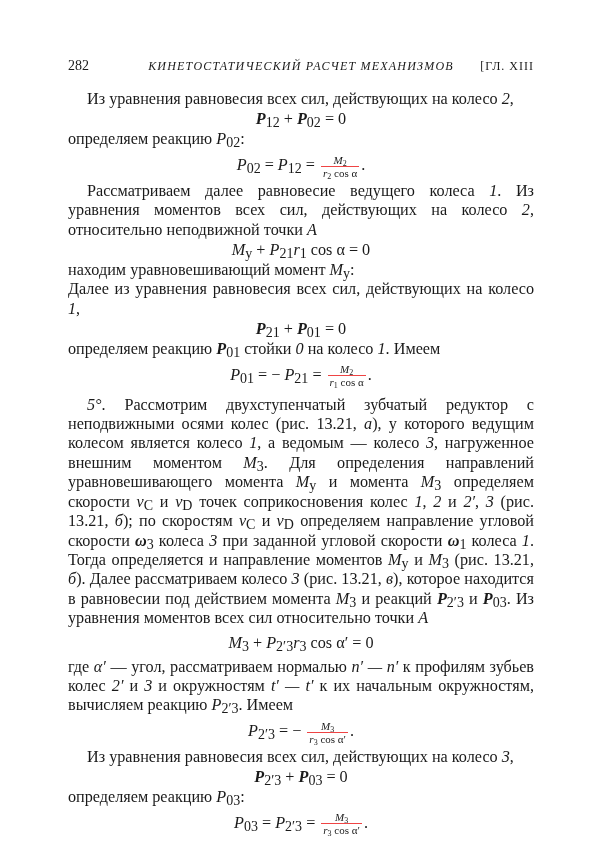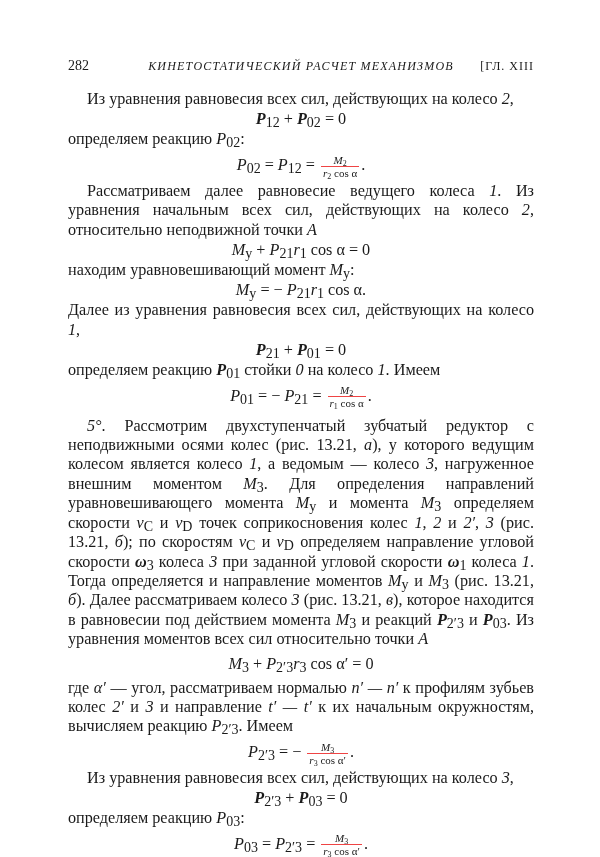--- a/index.html
+++ b/index.html
@@ -39,41 +39,40 @@
   <div class="body">
 
     <p class="p ind"><span>Из уравнения равновесия всех сил, действующих на колесо </span><i>2</i><span>,</span></p>
 
     <p class="eq"><b class="v">P</b><sub>12</sub><span> + </span><b class="v">P</b><sub>02</sub><span> = 0</span></p>
 
     <p class="p"><span>определяем реакцию </span><i>P</i><sub>02</sub><span>:</span></p>
 
     <p class="eq frac-eq"><i>P</i><sub>02</sub><span> = </span><i>P</i><sub>12</sub><span> = </span><span class="frac"><span class="num"><i>M</i><sub>2</sub></span><span class="den"><i>r</i><sub>2</sub><span> cos α</span></span></span><span>.</span></p>
 
-    <p class="p ind"><span>Рассматриваем далее равновесие ведущего колеса </span><i>1</i><span>. Из уравнения начальным всех сил, действующих на колесо </span><i>2</i><span>, относительно неподвижной точки </span><i>A</i></p>
+    <p class="p ind"><span>Рассматриваем далее равновесие ведущего колеса </span><i>1</i><span>. Из уравнения моментов всех сил, действующих на колесо </span><i>2</i><span>, относительно неподвижной точки </span><i>A</i></p>
 
     <p class="eq"><i>M</i><sub>у</sub><span> + </span><i>P</i><sub>21</sub><i>r</i><sub>1</sub><span> cos α = 0</span></p>
 
     <p class="p"><span>находим уравновешивающий момент </span><i>M</i><sub>у</sub><span>:</span></p>
 
-    <p class="eq"><i>M</i><sub>у</sub><span> = − </span><i>P</i><sub>21</sub><i>r</i><sub>1</sub><span> cos α.</span></p>
 
     <p class="p"><span>Далее из уравнения равновесия всех сил, действующих на колесо </span><i>1</i><span>,</span></p>
 
     <p class="eq"><b class="v">P</b><sub>21</sub><span> + </span><b class="v">P</b><sub>01</sub><span> = 0</span></p>
 
     <p class="p"><span>определяем реакцию </span><b class="v">P</b><sub>01</sub><span> стойки </span><i>0</i><span> на колесо </span><i>1</i><span>. Имеем</span></p>
 
     <p class="eq frac-eq"><i>P</i><sub>01</sub><span> = − </span><i>P</i><sub>21</sub><span> = </span><span class="frac"><span class="num"><i>M</i><sub>2</sub></span><span class="den"><i>r</i><sub>1</sub><span> cos α</span></span></span><span>.</span></p>
 
     <p class="p ind" style="margin-top:4px"><i>5°</i><span>. Рассмотрим двухступенчатый зубчатый редуктор с неподвижными осями колес (рис. 13.21, </span><i>а</i><span>), у которого ведущим колесом является колесо </span><i>1</i><span>, а ведомым — колесо </span><i>3</i><span>, нагруженное внешним моментом </span><i>M</i><sub>3</sub><span>. Для определения направлений уравновешивающего момента </span><i>M</i><sub>у</sub><span> и момента </span><i>M</i><sub>3</sub><span> определяем скорости </span><i>v</i><sub>C</sub><span> и </span><i>v</i><sub>D</sub><span> точек соприкосновения колес </span><i>1</i><span>, </span><i>2</i><span> и </span><i>2′</i><span>, </span><i>3</i><span> (рис. 13.21, </span><i>б</i><span>); по скоростям </span><i>v</i><sub>C</sub><span> и </span><i>v</i><sub>D</sub><span> определяем направление угловой скорости </span><b class="v">ω</b><sub>3</sub><span> колеса </span><i>3</i><span> при заданной угловой скорости </span><b class="v">ω</b><sub>1</sub><span> колеса </span><i>1</i><span>. Тогда определяется и направление моментов </span><i>M</i><sub>у</sub><span> и </span><i>M</i><sub>3</sub><span> (рис. 13.21, </span><i>б</i><span>). Далее рассматриваем колесо </span><i>3</i><span> (рис. 13.21, </span><i>в</i><span>), которое находится в равновесии под действием момента </span><i>M</i><sub>3</sub><span> и реакций </span><b class="v">P</b><sub>2′3</sub><span> и </span><b class="v">P</b><sub>03</sub><span>. Из уравнения моментов всех сил относительно точки </span><i>A</i></p>
 
     <p class="eq" style="margin:4px 0"><i>M</i><sub>3</sub><span> + </span><i>P</i><sub>2′3</sub><i>r</i><sub>3</sub><span> cos α′ = 0</span></p>
 
-    <p class="p"><span>где </span><i>α′</i><span> — угол, рассматриваем нормалью </span><i>n′ — n′</i><span> к профилям зубьев колес </span><i>2′</i><span> и </span><i>3</i><span> и направление </span><i>t′ — t′</i><span> к их начальным окружностям, вычисляем реакцию </span><i>P</i><sub>2′3</sub><span>. Имеем</span></p>
+    <p class="p"><span>где </span><i>α′</i><span> — угол, рассматриваем нормалью </span><i>n′ — n′</i><span> к профилям зубьев колес </span><i>2′</i><span> и </span><i>3</i><span> и окружностям </span><i>t′ — t′</i><span> к их начальным окружностям, вычисляем реакцию </span><i>P</i><sub>2′3</sub><span>. Имеем</span></p>
 
     <p class="eq frac-eq"><i>P</i><sub>2′3</sub><span> = − </span><span class="frac"><span class="num"><i>M</i><sub>3</sub></span><span class="den"><i>r</i><sub>3</sub><span> cos α′</span></span></span><span>.</span></p>
 
     <p class="p ind" style="margin-top:0"><span>Из уравнения равновесия всех сил, действующих на колесо </span><i>3</i><span>,</span></p>
 
     <p class="eq"><b class="v">P</b><sub>2′3</sub><span> + </span><b class="v">P</b><sub>03</sub><span> = 0</span></p>
 
     <p class="p"><span>определяем реакцию </span><i>P</i><sub>03</sub><span>:</span></p>
 
     <p class="eq frac-eq"><i>P</i><sub>03</sub><span> = </span><i>P</i><sub>2′3</sub><span> = </span><span class="frac"><span class="num"><i>M</i><sub>3</sub></span><span class="den"><i>r</i><sub>3</sub><span> cos α′</span></span></span><span>.</span></p>

